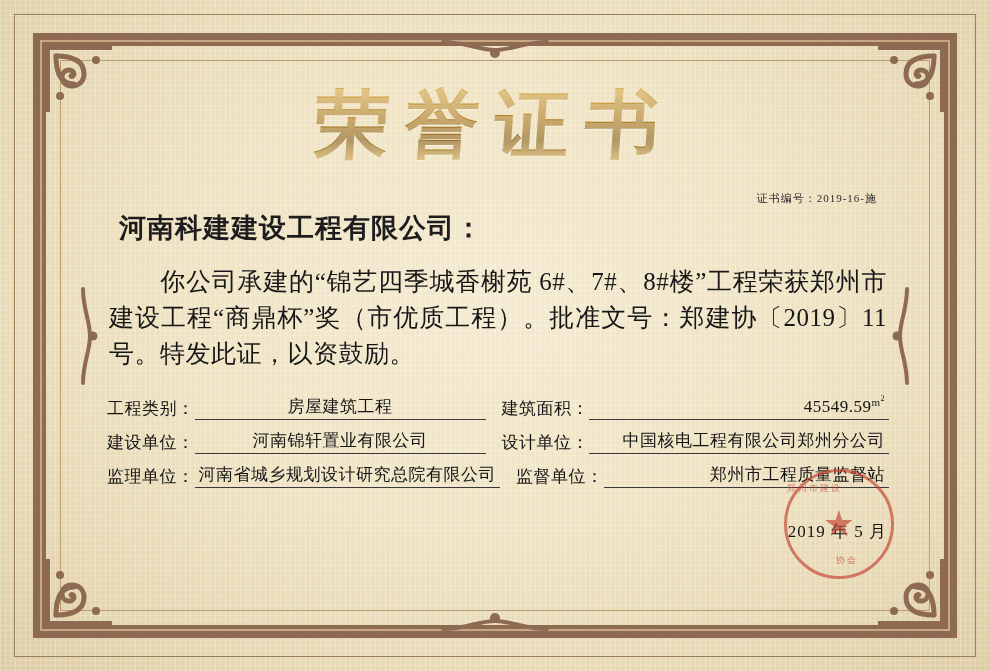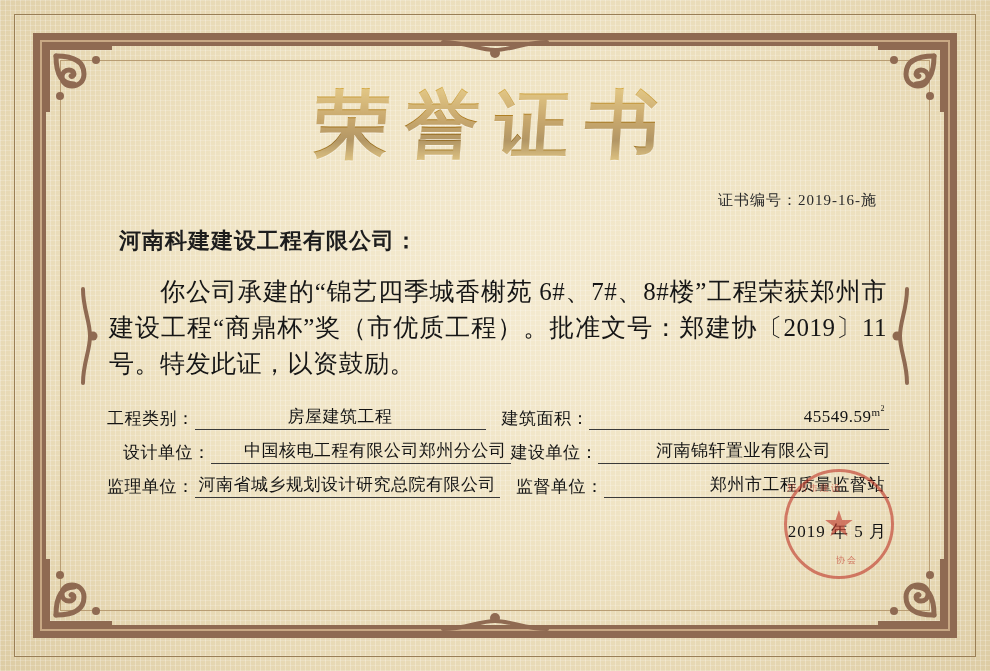--- a/index.html
+++ b/index.html
@@ -98,29 +98,29 @@
     color: transparent;
     text-shadow: 0 1px 0 rgba(255,255,255,0.35);
     line-height: 1.1;
     transform: skewX(-4deg);
   }
 
   .cert-no {
     text-align: right;
     margin-top: 26px;
     margin-right: 18px;
-    font-size: 15px;
+    font-size: 11px;
     color: #2a2a2a;
     letter-spacing: 1px;
   }
 
   .recipient {
-    margin-top: 16px;
+    margin-top: 4px;
     margin-left: 24px;
-    font-size: 22px;
+    font-size: 27px;
     font-weight: bold;
     color: #1d1d1d;
     letter-spacing: 1px;
   }
 
   .body-text {
     margin-top: 18px;
     margin-left: 14px;
     margin-right: 8px;
     font-size: 25px;
@@ -299,27 +299,27 @@
           <span class="lbl">工程类别：</span>
           <span class="val">房屋建筑工程</span>
         </div>
         <div class="field col-right">
           <span class="lbl">建筑面积：</span>
           <span class="val"><span>45549.59</span><span class="sup">m<span style="font-size:8px;vertical-align:super;">2</span></span></span>
         </div>
       </div>
 
       <div class="field-row">
+        <div class="field col-left">
+          <span class="lbl">建设单位：</span>
+          <span class="val">河南锦轩置业有限公司</span>
+        </div>
         <div class="field col-right">
           <span class="lbl">设计单位：</span>
           <span class="val">中国核电工程有限公司郑州分公司</span>
-        </div>
-        <div class="field col-left">
-          <span class="lbl">建设单位：</span>
-          <span class="val">河南锦轩置业有限公司</span>
         </div>
       </div>
 
       <div class="field-row">
         <div class="field col-left">
           <span class="lbl">监理单位：</span>
           <span class="val">河南省城乡规划设计研究总院有限公司</span>
         </div>
         <div class="field col-right">
           <span class="lbl">监督单位：</span>

